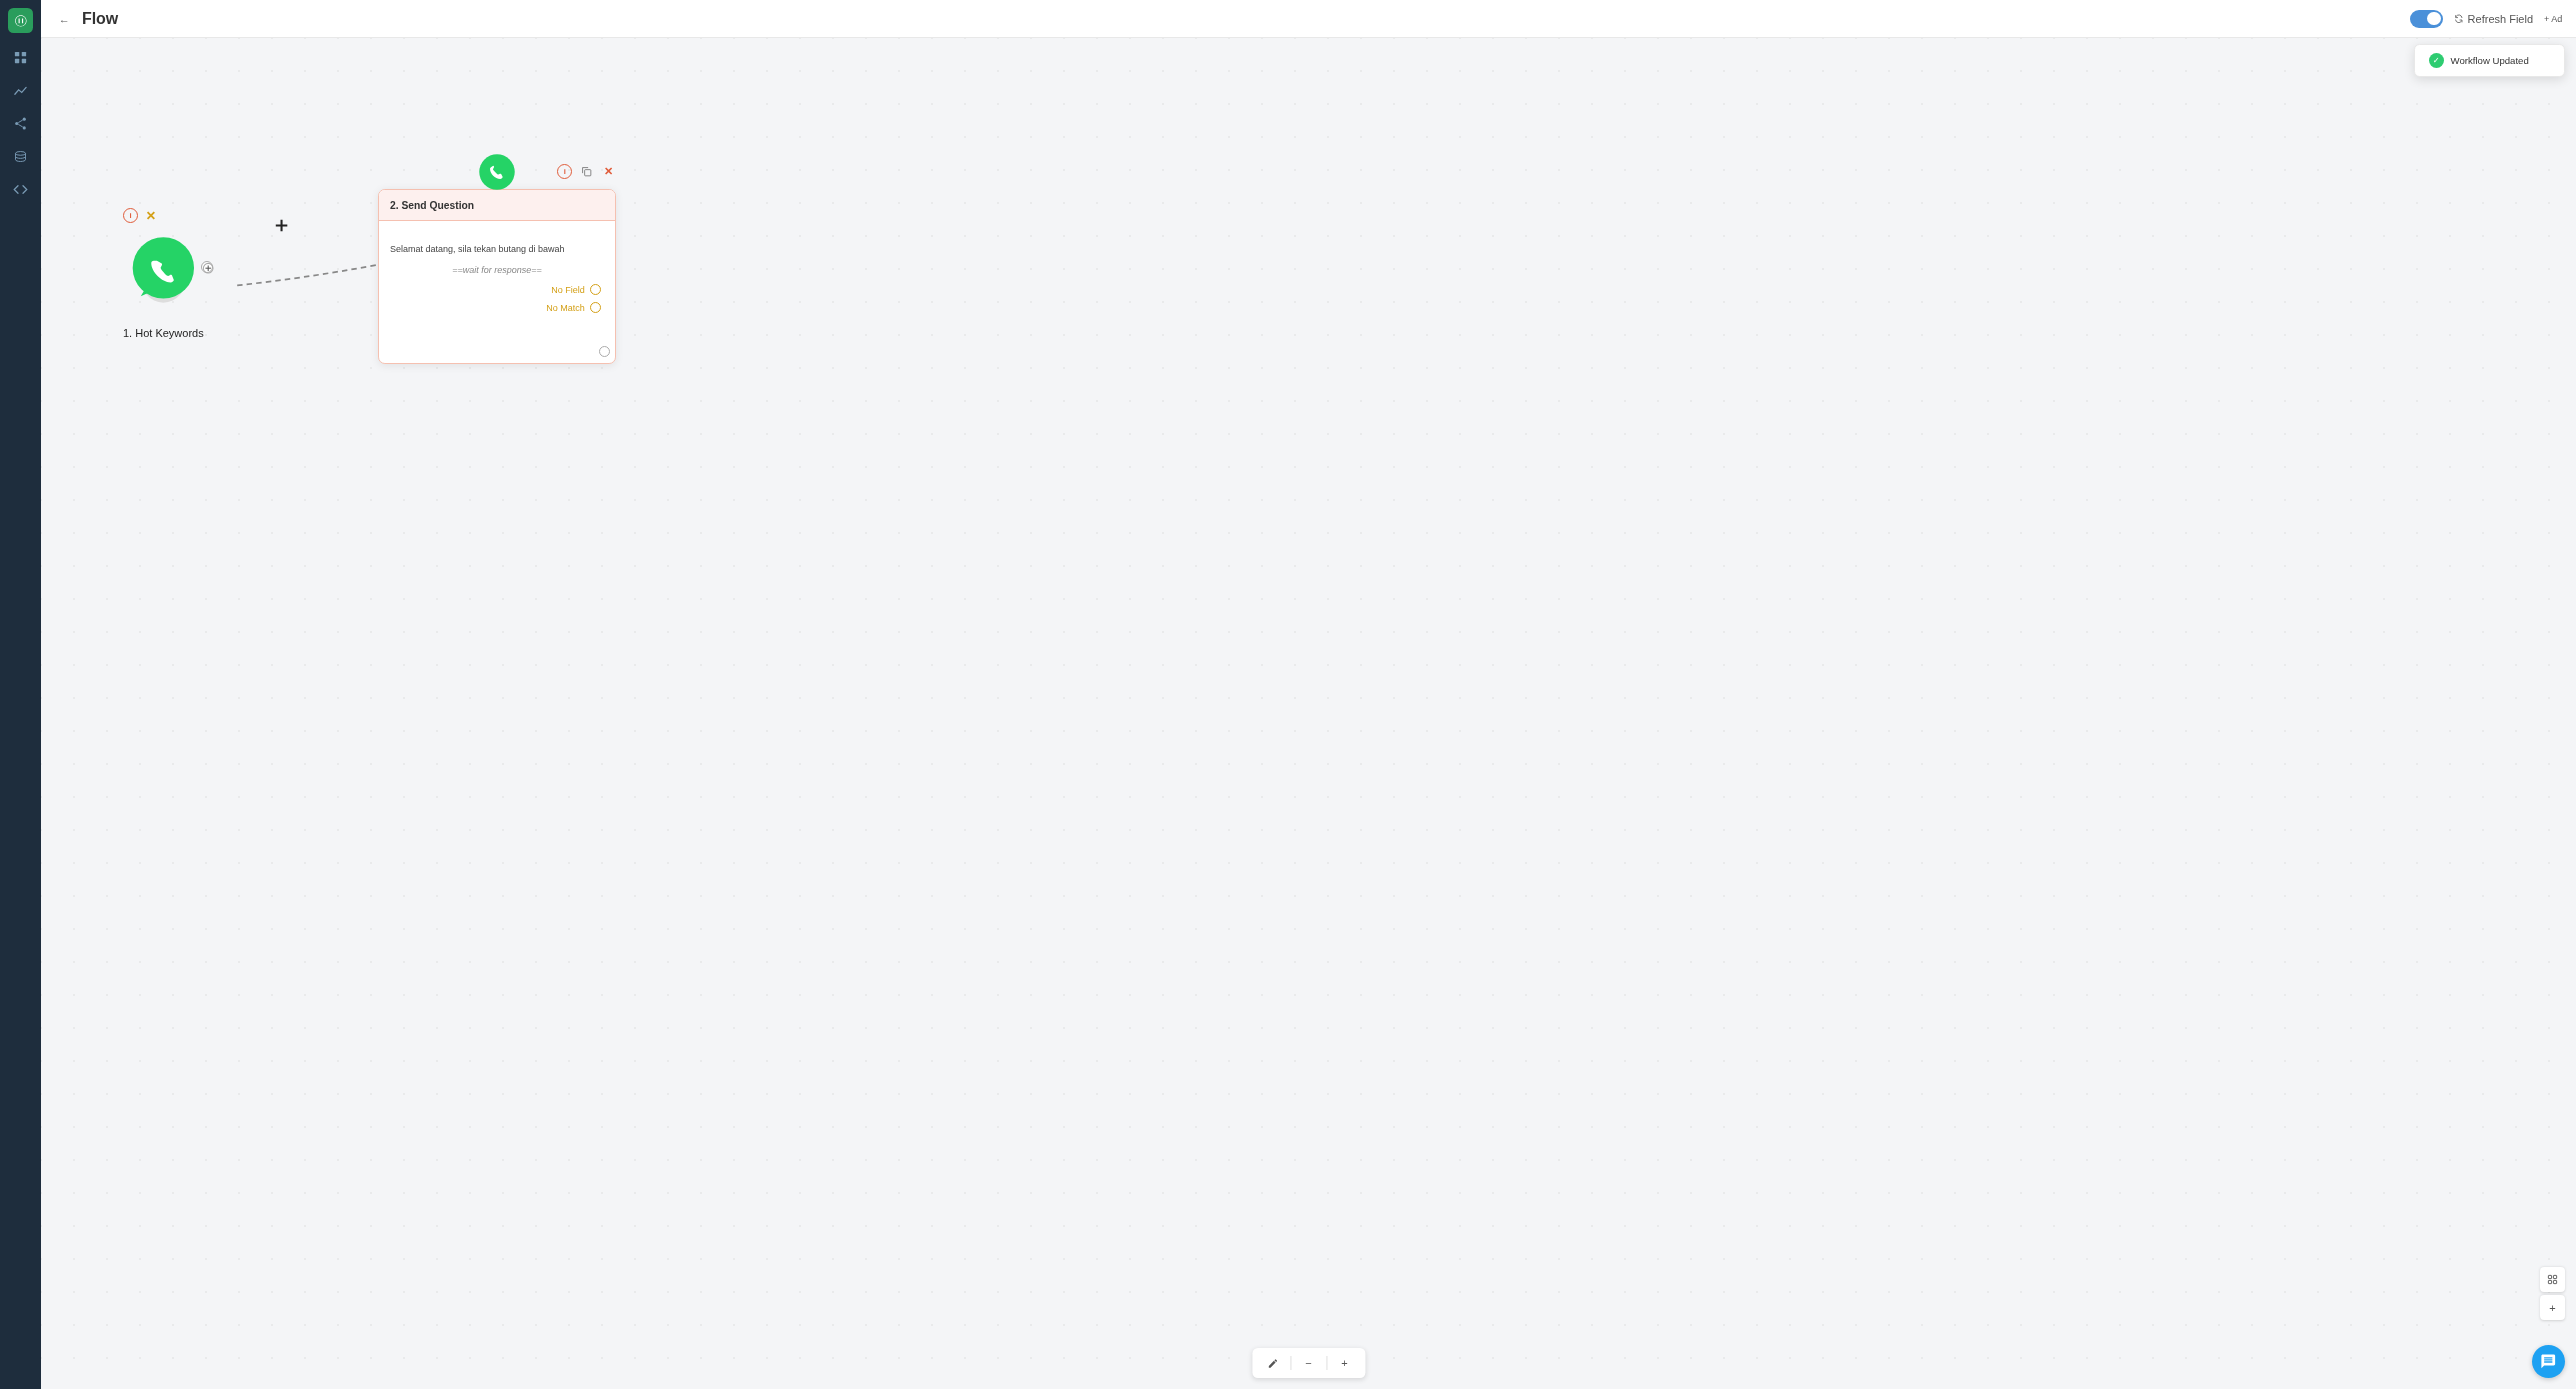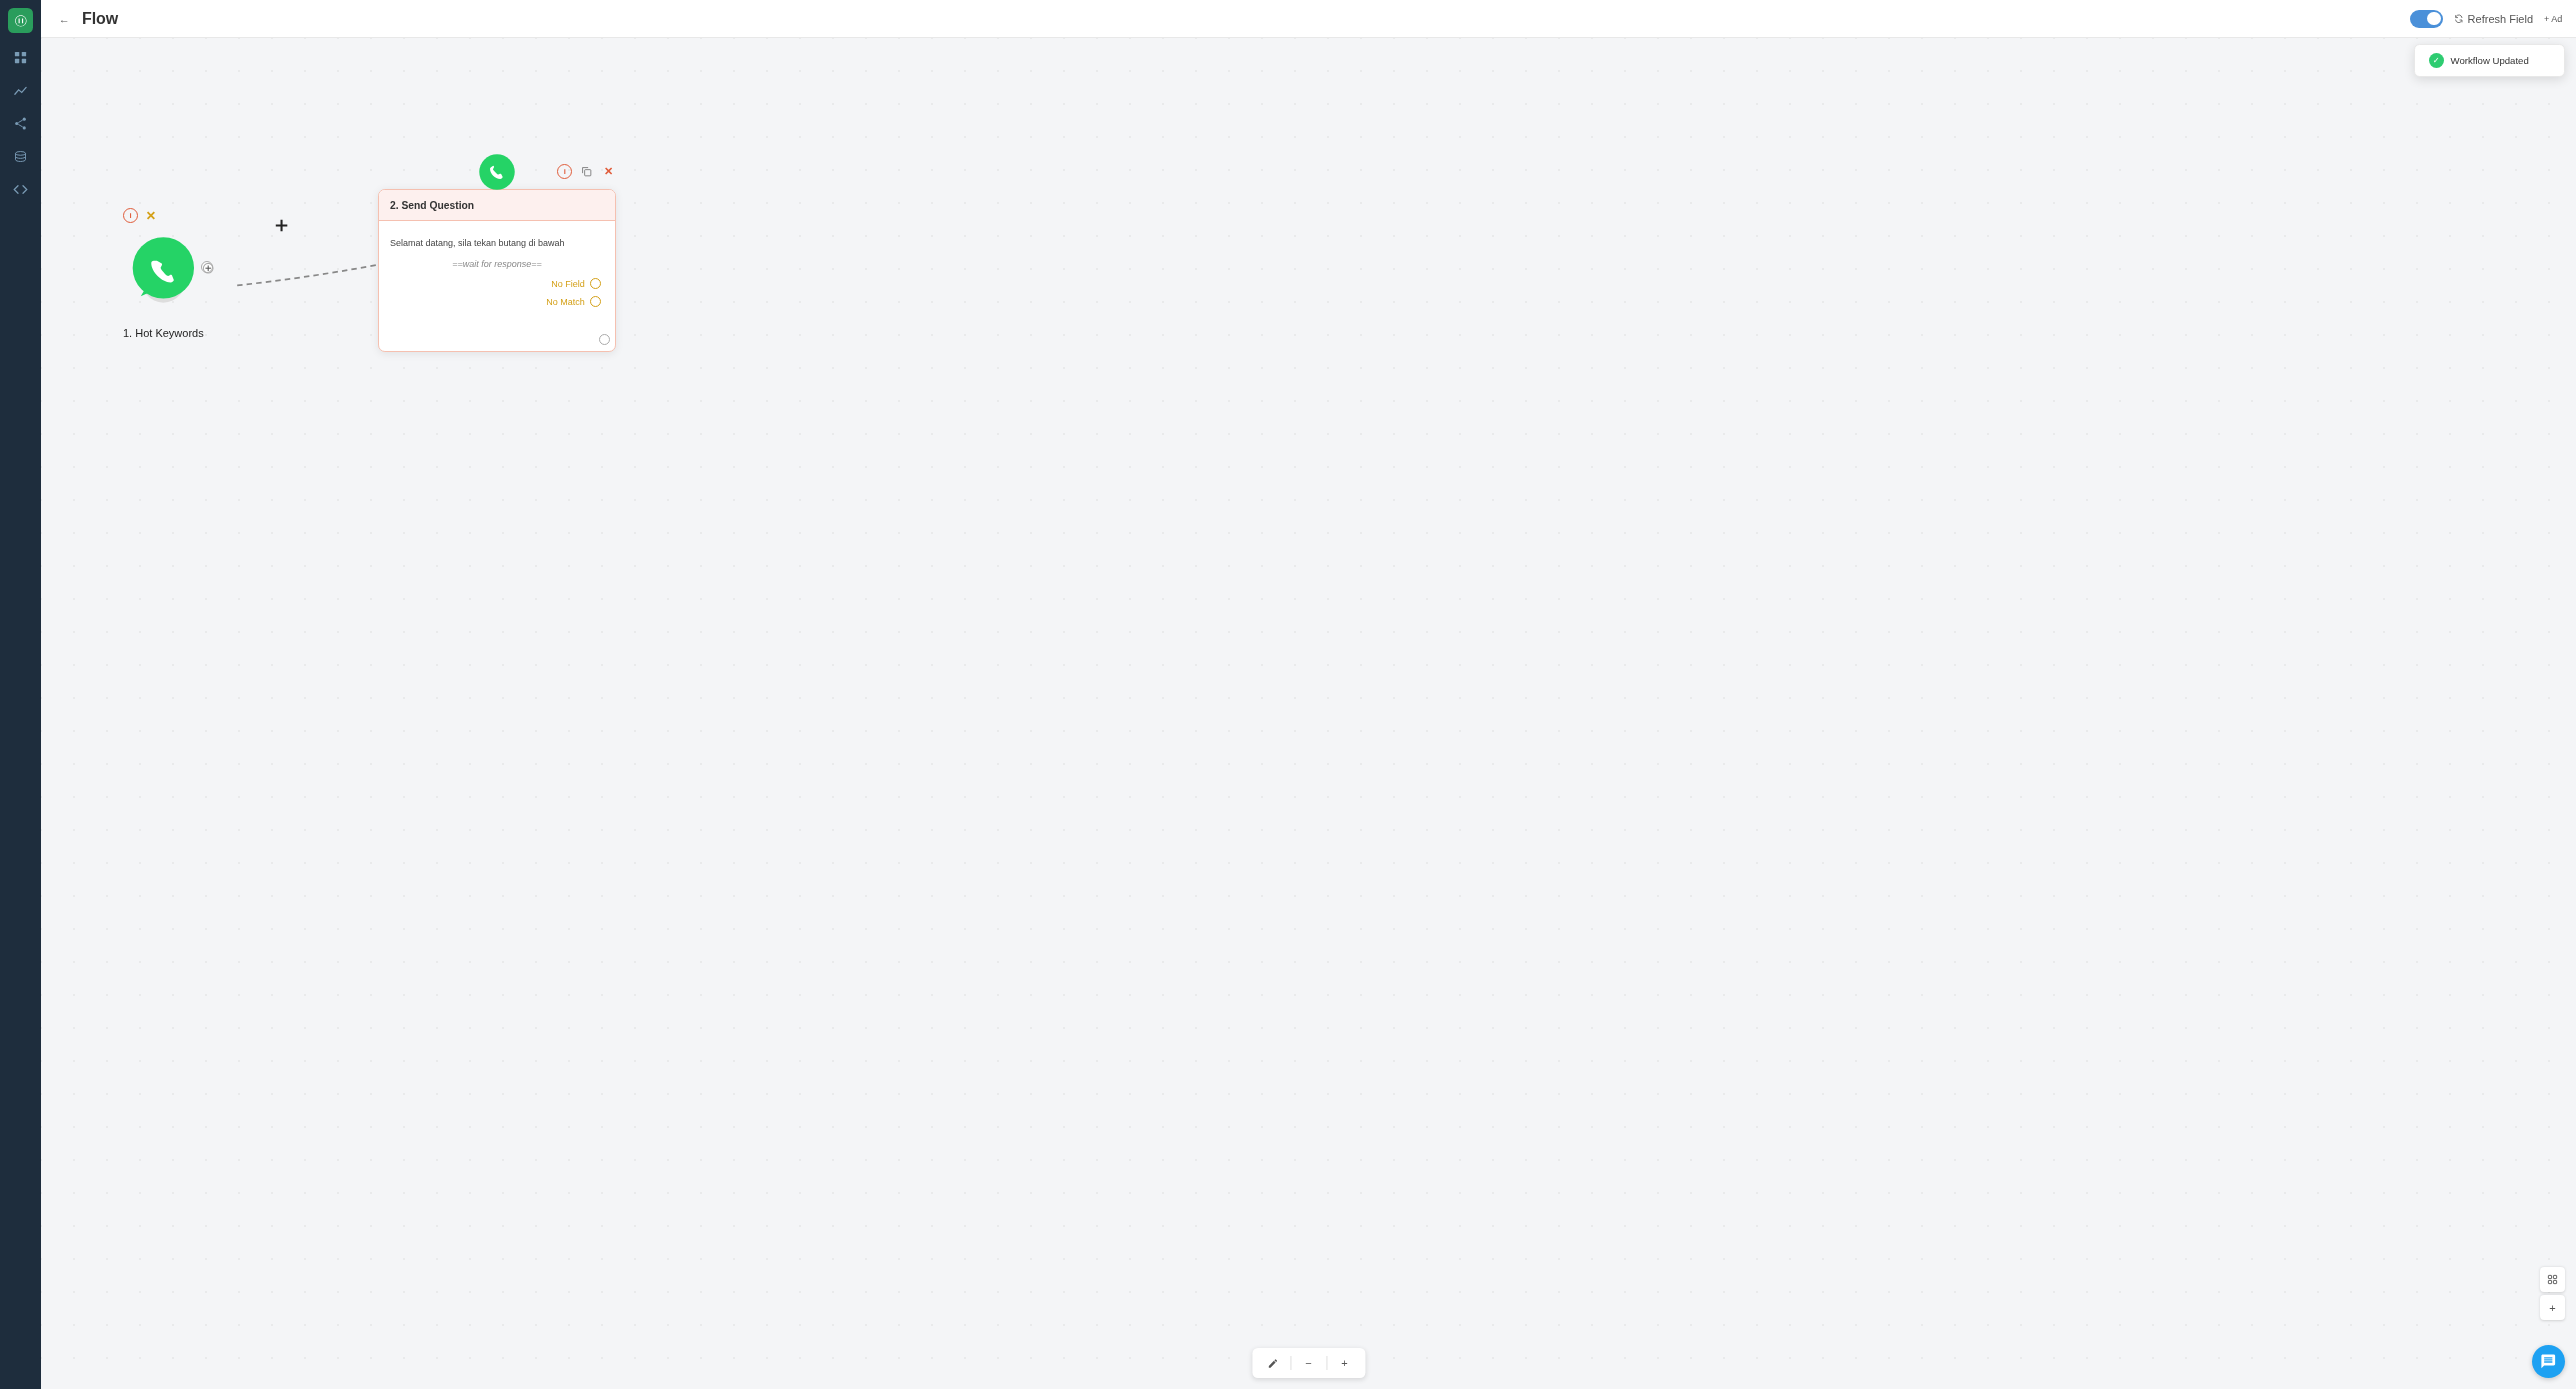--- a/index.html
+++ b/index.html
@@ -234,21 +234,21 @@
     }
     .card-header {
       background: #fdf0ee;
       padding: 9.6px 11px;
       font-size: 10.3px;
       font-weight: 600;
       color: #333;
       border-bottom: 0.7px solid #f5c0b0;
     }
     .card-body {
-      padding: 16px 11px;
+      padding: 22px 11px;
     }
     .card-message {
       font-size: 9px;
       color: #444;
       margin-bottom: 8.2px;
       line-height: 1.5;
     }
     .card-wait {
       font-size: 9px;
       color: #888;

